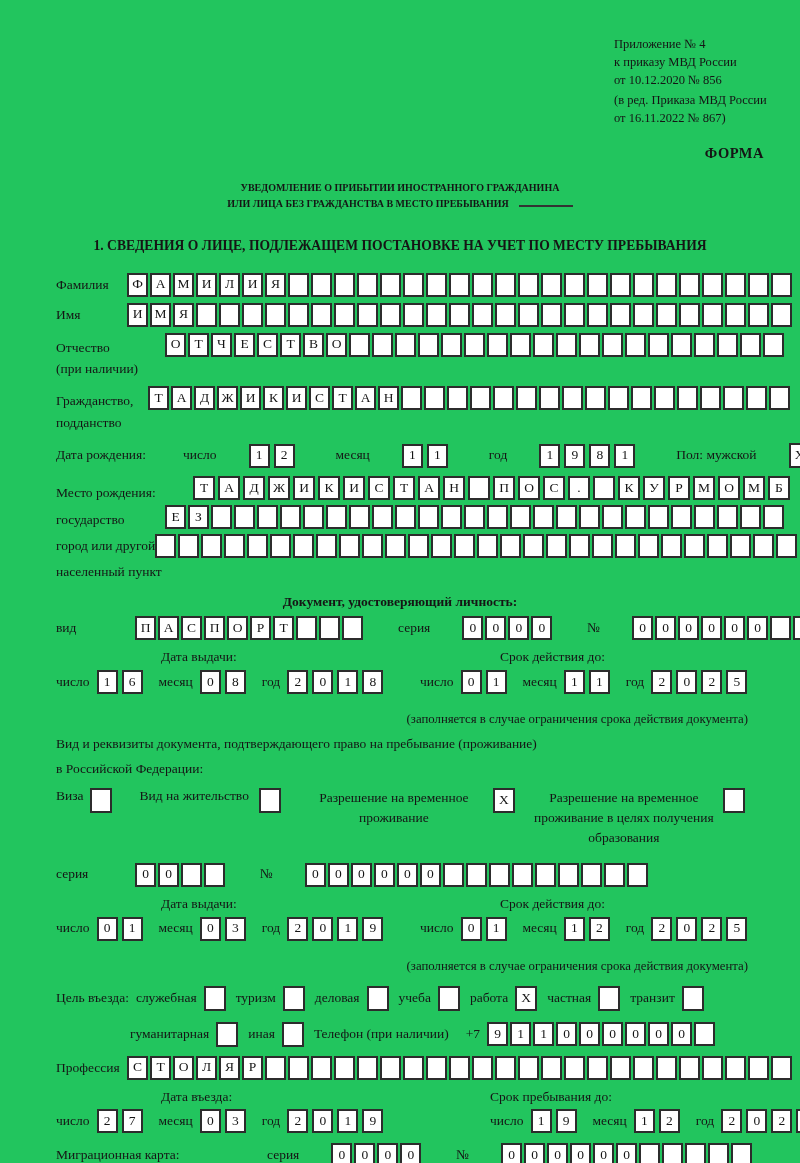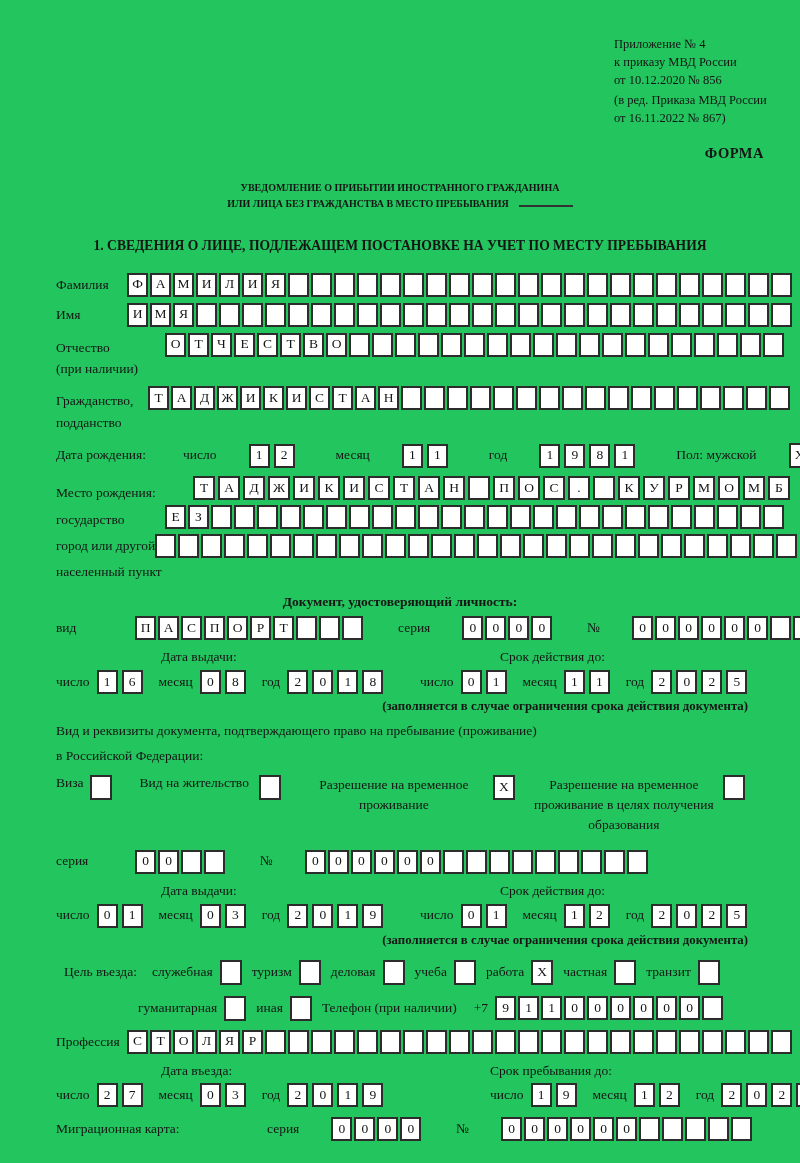--- a/index.html
+++ b/index.html
@@ -39,29 +39,29 @@
   .doc-h{position:relative;left:-26px;text-align:center;font-weight:bold;margin-top:9px;}
   
   .drow{display:flex;margin-top:9px;}
   .dcol1{width:364px;flex:none;}
   .dcol2{flex:1;}
   .dlbl1{padding-left:105px;margin-bottom:4px;}
   .dlbl2{padding-left:80px;margin-bottom:4px;}
   .dlbl2b{padding-left:70px;margin-bottom:4px;}
   .dgrp{display:flex;align-items:center;}
   .pl70{padding-left:70px;}
-  .note{font-size:12.8px;text-align:right;padding-right:48px;margin-top:5px;font-weight:bold;}
+  .note{font-size:12.8px;text-align:right;padding-right:48px;margin-top:18px;}
   
   .rvprow{display:flex;align-items:flex-start;margin-top:10px;}
   .rvp-c{width:186px;text-align:center;line-height:1.5;flex:none;}
   .ml6{margin-left:6px;} .ml10{margin-left:10px;} .ml16{margin-left:16px;} .ml20{margin-left:20px;} .ml28{margin-left:28px;} .ml36{margin-left:36px;} .ml8{margin-left:8px;}
   
   .prow{display:flex;align-items:center;margin-top:11px;}
   .prow .wlbl{margin-left:10px;}
-  .prow .first{margin-left:8px;}
+  .prow .first{margin-left:0;}
   .indent74{padding-left:74px;}
 </style>
 </head>
 <body>
 
 <div class="page">
 
   <div class="hdr-right">
     <div>Приложение № 4</div>
     <div>к приказу МВД России</div>

